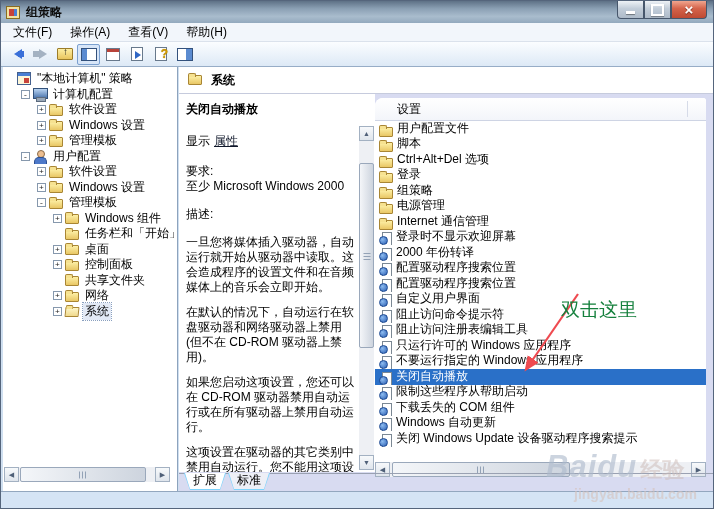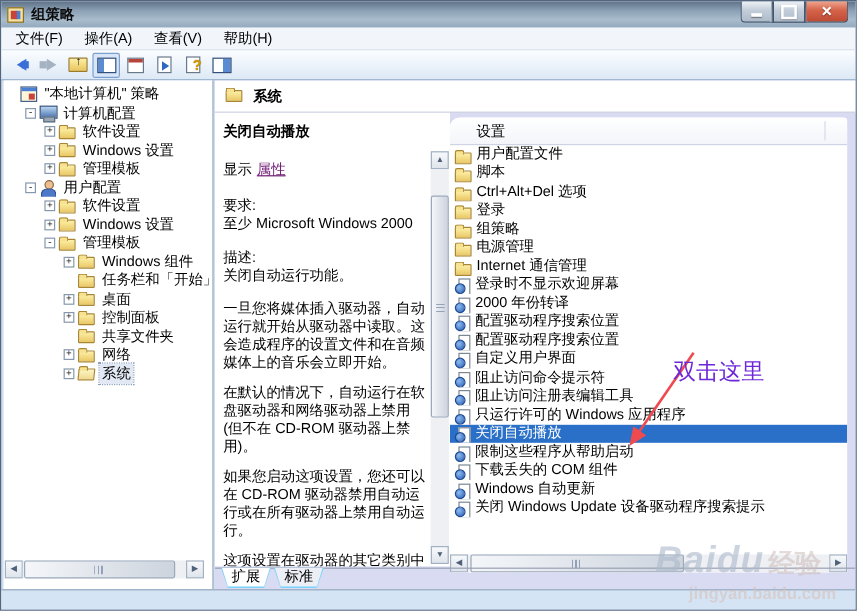--- a/index.html
+++ b/index.html
@@ -80,21 +80,21 @@
   .right-pane{position:absolute;left:178px;top:66px;width:534px;height:426px;background:#d8dbf1;overflow:hidden;}
   .pane-header{position:absolute;left:0;top:0;right:0;height:27px;background:#fff;border-bottom:1px solid #c6cbdd;
     display:flex;align-items:center;padding-left:9px;}
   .pane-header .i-folder{margin-top:0;}
   .pane-header-label{font-weight:bold;margin-left:9px;}
   
   .desc-col{position:absolute;left:0;top:27px;width:196px;height:378px;background:#fff;overflow:hidden;}
   .desc-inner{padding:8px 20px 0 7px;line-height:15px;}
   .policy-title{font-weight:bold;margin-bottom:17px;}
   .display-line{margin-bottom:15px;}
-  .prop-link{color:#701a75;margin-left:4px;}
+  .prop-link{color:#0f172a;margin-left:4px;}
   .req-block{margin-bottom:13px;}
   .dpara{margin-bottom:10px;}
   
   .sb-v{position:absolute;right:1px;top:32px;width:15px;height:344px;display:flex;flex-direction:column;background:#eef0f4;}
   .sb-btn{flex:none;background:linear-gradient(#f7f9fb,#dfe5ec);border:1px solid #a3b1c2;color:#4f6078;
     text-align:center;font-size:7px;}
   .sb-v .sb-btn{height:15px;line-height:14px;}
   .sb-track{flex:1;position:relative;background:#eef0f4;}
   .sb-thumb{position:absolute;background:linear-gradient(90deg,#f4f6f9,#cdd4de);border:1px solid #9aa8bb;border-radius:2px;}
   .sb-v .sb-thumb{left:0;right:0;top:22px;height:185px;}
@@ -279,21 +279,20 @@
         <div class="policy-title" data-name="policy-title">关闭自动播放</div>
         <div class="display-line" data-name="display-line">
           <span data-name="display-label">显示</span><a class="prop-link" href="#" data-name="properties-link">属性</a>
         </div>
         <div class="req-block" data-name="requirement-block">
           <div data-name="requirement-label">要求:</div>
           <div data-name="requirement-value">至少 Microsoft Windows 2000</div>
         </div>
         <div class="req-block" data-name="description-block">
           <div data-name="description-label">描述:</div>
-          <div data-name="description-intro">关闭自动运行功能。</div>
         </div>
         <div data-name="description-paragraphs">
 
         <div class="dpara" data-name="description-paragraph">一旦您将媒体插入驱动器，自动运行就开始从驱动器中读取。这会造成程序的设置文件和在音频媒体上的音乐会立即开始。</div>
             <div class="dpara" data-name="description-paragraph">在默认的情况下，自动运行在软盘驱动器和网络驱动器上禁用 (但不在 CD-ROM 驱动器上禁用)。</div>
             <div class="dpara" data-name="description-paragraph">如果您启动这项设置，您还可以在 CD-ROM 驱动器禁用自动运行或在所有驱动器上禁用自动运行。</div>
             <div class="dpara" data-name="description-paragraph">这项设置在驱动器的其它类别中禁用自动运行。您不能用这项设置在默认禁用的驱动器上启用自动运行。</div>
           </div>
       </div>
       <div class="sb-v" data-name="description-vertical-scrollbar">
@@ -367,20 +366,24 @@
             <span class="llabel">阻止访问命令提示符</span>
           </div>
           <div class="lrow" data-name="setting-item">
             <span class="licon i-policy" data-name="policy-icon"></span>
             <span class="llabel">阻止访问注册表编辑工具</span>
           </div>
           <div class="lrow" data-name="setting-item">
             <span class="licon i-policy" data-name="policy-icon"></span>
             <span class="llabel">只运行许可的 Windows 应用程序</span>
           </div>
+          <div class="lrow" data-name="setting-item">
+            <span class="licon i-policy" data-name="policy-icon"></span>
+            <span class="llabel">不要运行指定的 Windows 应用程序</span>
+          </div>
           <div class="lrow selected" data-name="setting-item">
             <span class="licon i-policy" data-name="policy-icon"></span>
             <span class="llabel">关闭自动播放</span>
           </div>
           <div class="lrow" data-name="setting-item">
             <span class="licon i-policy" data-name="policy-icon"></span>
             <span class="llabel">限制这些程序从帮助启动</span>
           </div>
           <div class="lrow" data-name="setting-item">
             <span class="licon i-policy" data-name="policy-icon"></span>
@@ -427,15 +430,15 @@
   </div>
 
   <svg class="annot-svg" data-name="annotation-arrow" width="714" height="509" viewBox="0 0 714 509">
     <defs>
       <marker id="ah" markerWidth="8" markerHeight="8" refX="5" refY="3" orient="auto">
         <path d="M0,0 L7,3 L0,6 Z" fill="#ef4a50"></path>
       </marker>
     </defs>
     <line x1="577" y1="293" x2="526" y2="367" stroke="#ef4a50" stroke-width="2.2" marker-end="url(#ah)"></line>
   </svg>
-  <div class="annot-text" data-name="annotation-text" style="color: #6d28d9;">双击这里</div>
+  <div class="annot-text" data-name="annotation-text" style="color: #15803d;">双击这里</div>
 
 </div>
 
 </body></html>

